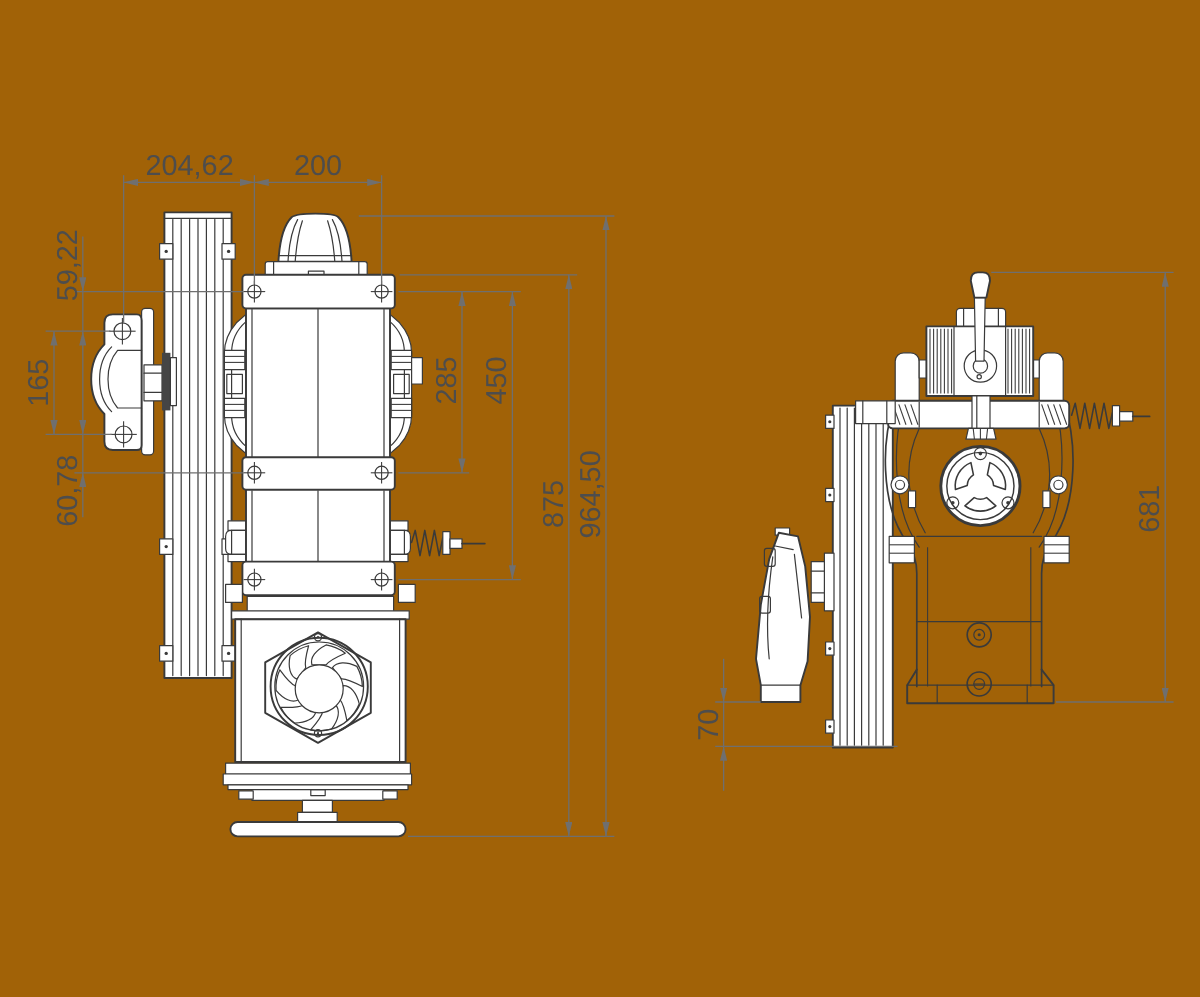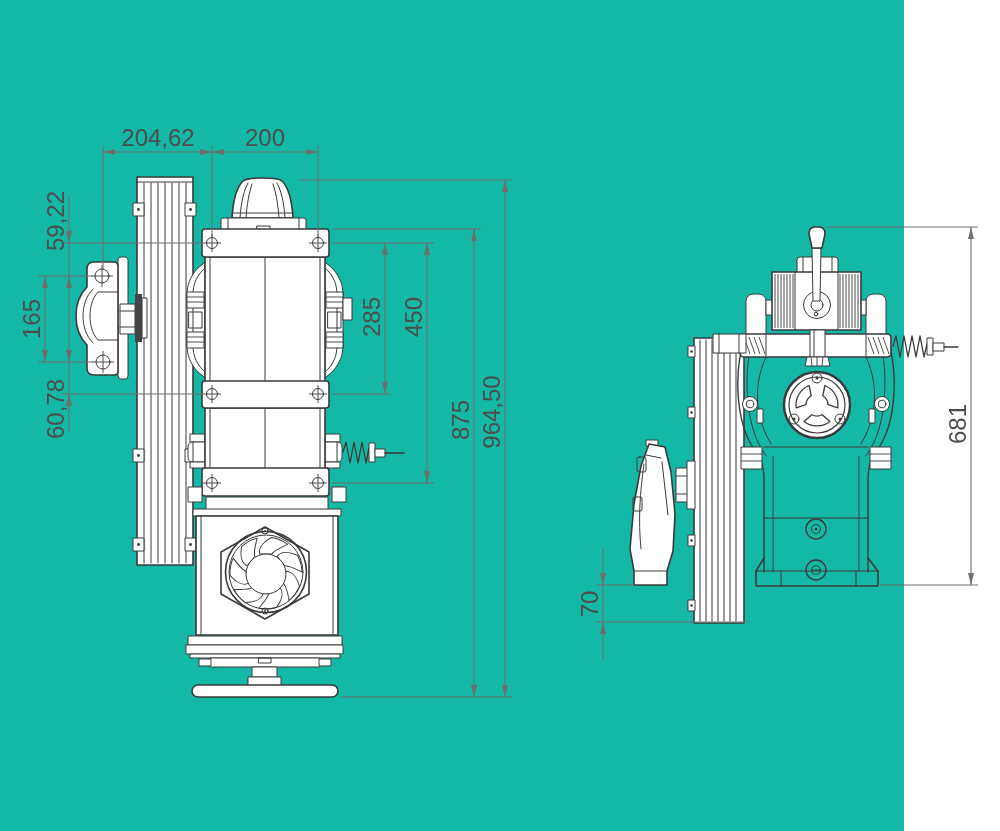--- a/index.html
+++ b/index.html
@@ -1,16 +1,16 @@
 <!DOCTYPE html>
 <html><head>
 <meta charset="utf-8">
 <style>
   html,body { margin:0; padding:0; background:#ffffff; }
-  .stage { width:904px; height:831px; position:relative; background:#14b8a6; }
+  .stage { width:1000px; height:831px; position:relative; background:#a16207; }
   svg { display:block; }
   
   .o  { fill:none; stroke:#3a3a3a; stroke-width:1.6; stroke-linejoin:round; stroke-linecap:round; }
   .ow { fill:#ffffff; stroke:#3a3a3a; stroke-width:1.6; stroke-linejoin:round; }
   .d  { fill:none; stroke:#3a3a3a; stroke-width:1; stroke-linejoin:round; stroke-linecap:round; }
   .dw { fill:#ffffff; stroke:#3a3a3a; stroke-width:1; stroke-linejoin:round; }
   .dk { fill:#454545; stroke:none; }
   .th { fill:none; stroke:#3a3a3a; stroke-width:0.9; }
   
   .dim { fill:none; stroke:#6f6f6f; stroke-width:1.1; }

